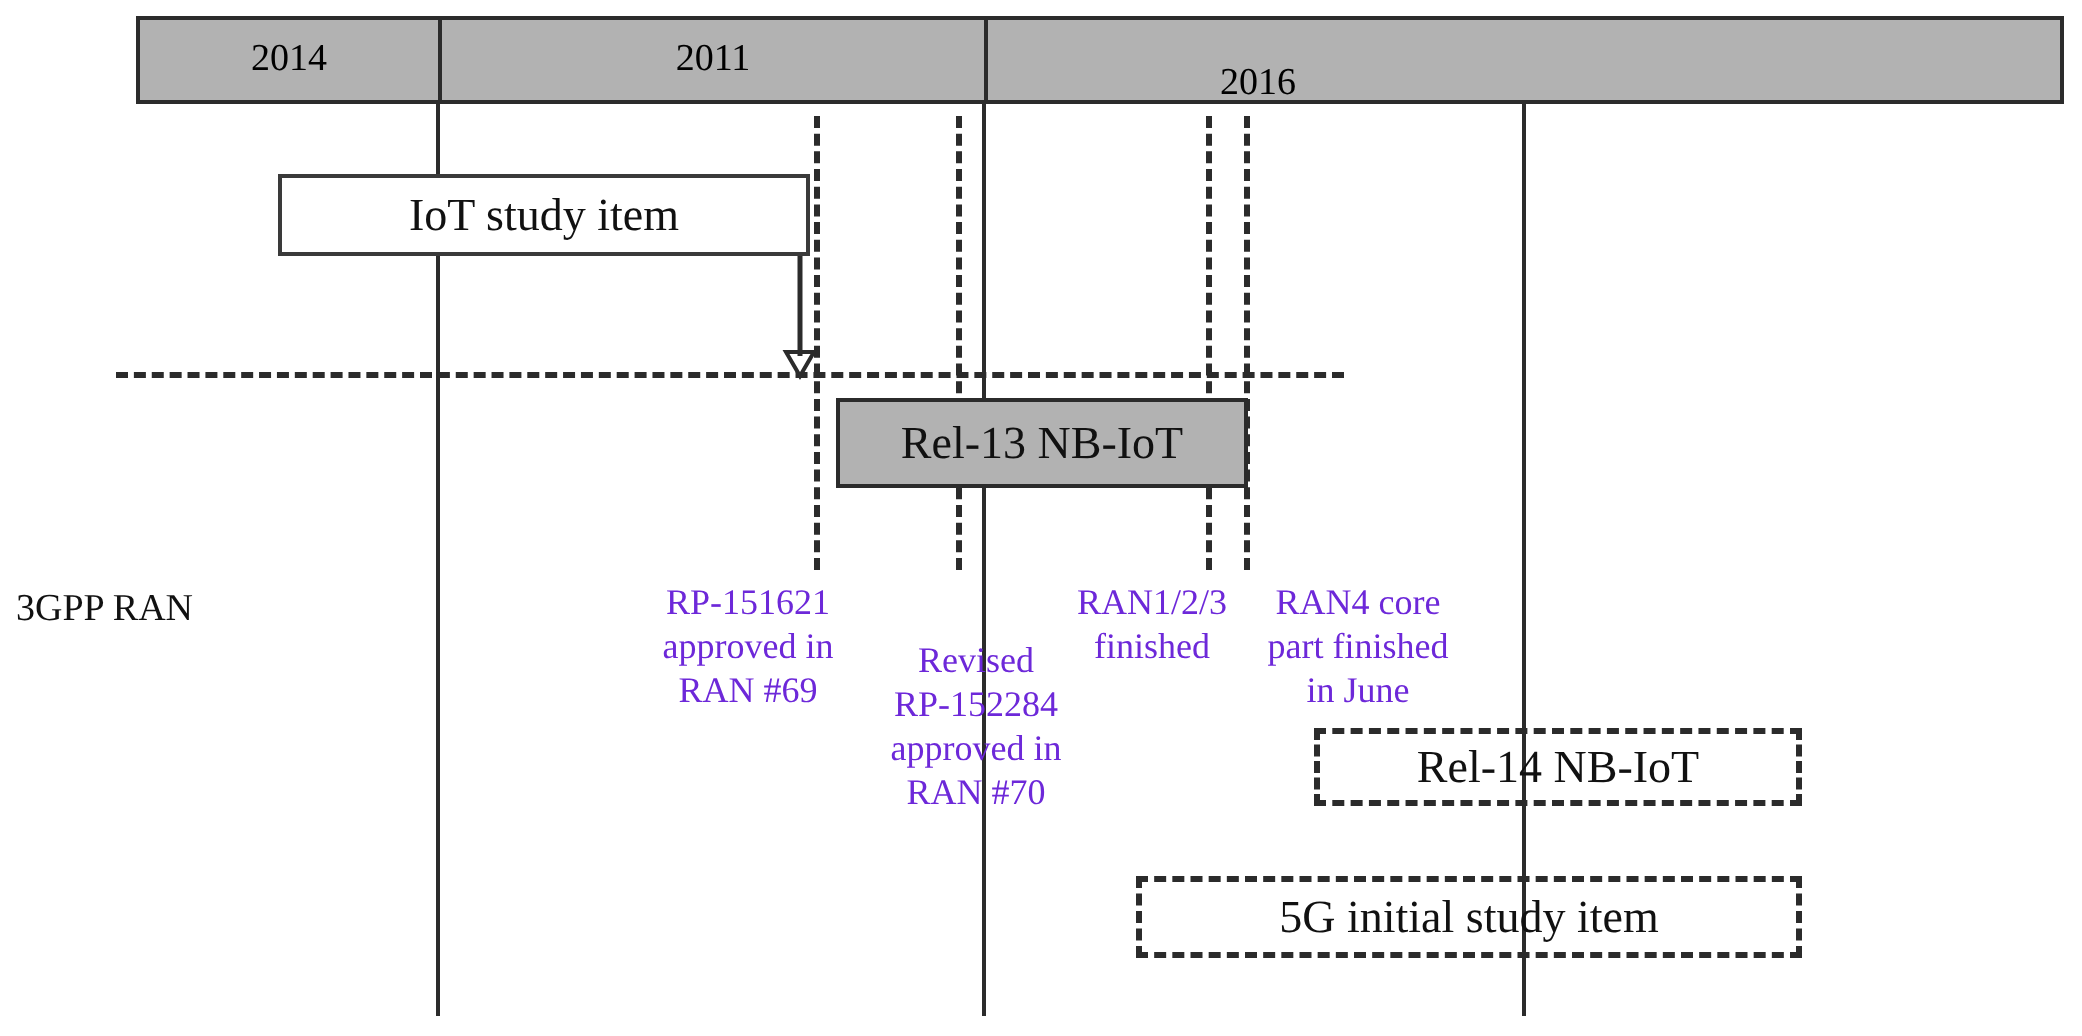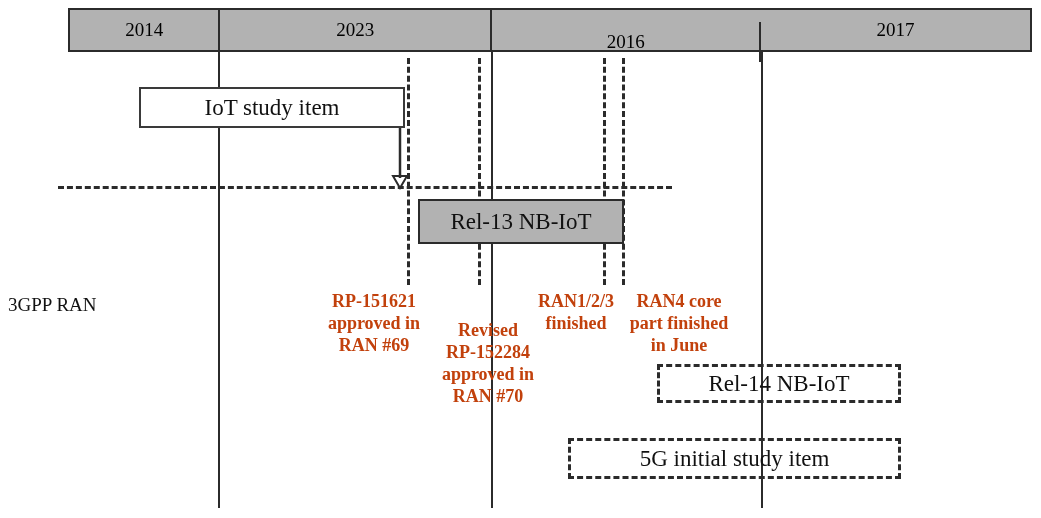--- a/index.html
+++ b/index.html
@@ -91,24 +91,23 @@
   .box-dashed {
     border: 3px dashed #2b2b2b;
     background: transparent;
   }
 
   
   .note {
     position: absolute;
     font-size: 18px;
     line-height: 22px;
-    color: #c2410c;
+    color: #6d28d9;
     text-align: center;
     white-space: pre-line;
-    font-weight: bold;
   }
   .note-left {
     position: absolute;
     font-size: 17px;
     line-height: 19px;
     color: #111111;
     text-align: center;
     white-space: pre-line;
   }
 
@@ -125,27 +124,24 @@
 </head>
 <body>
 
 <div id="canvas">
 
   <div class="year-bar">
     <div class="year-cell" style="width:151px;">
       <span>2014</span>
     </div>
     <div class="year-cell" style="width:273px;">
-      <span>2023</span>
+      <span>2011</span>
     </div>
     <div class="year-cell" style="width:270px;margin-top:12px;">
       <span>2016</span>
-    </div>
-    <div class="year-cell" style="width:270px;">
-      <span>2017</span>
     </div>
   </div>
 
   <div class="vline" style="left:218px; top:52px; height:456px;"></div>
   <div class="vline" style="left:491px; top:52px; height:456px;"></div>
   <div class="vline" style="left:761px; top:52px; height:456px;"></div>
 
   <div class="hdash" style="left:58px; top:186px; width:614px;"></div>
 
   <div class="vdash" style="left:407px; top:58px; height:227px;"></div>

